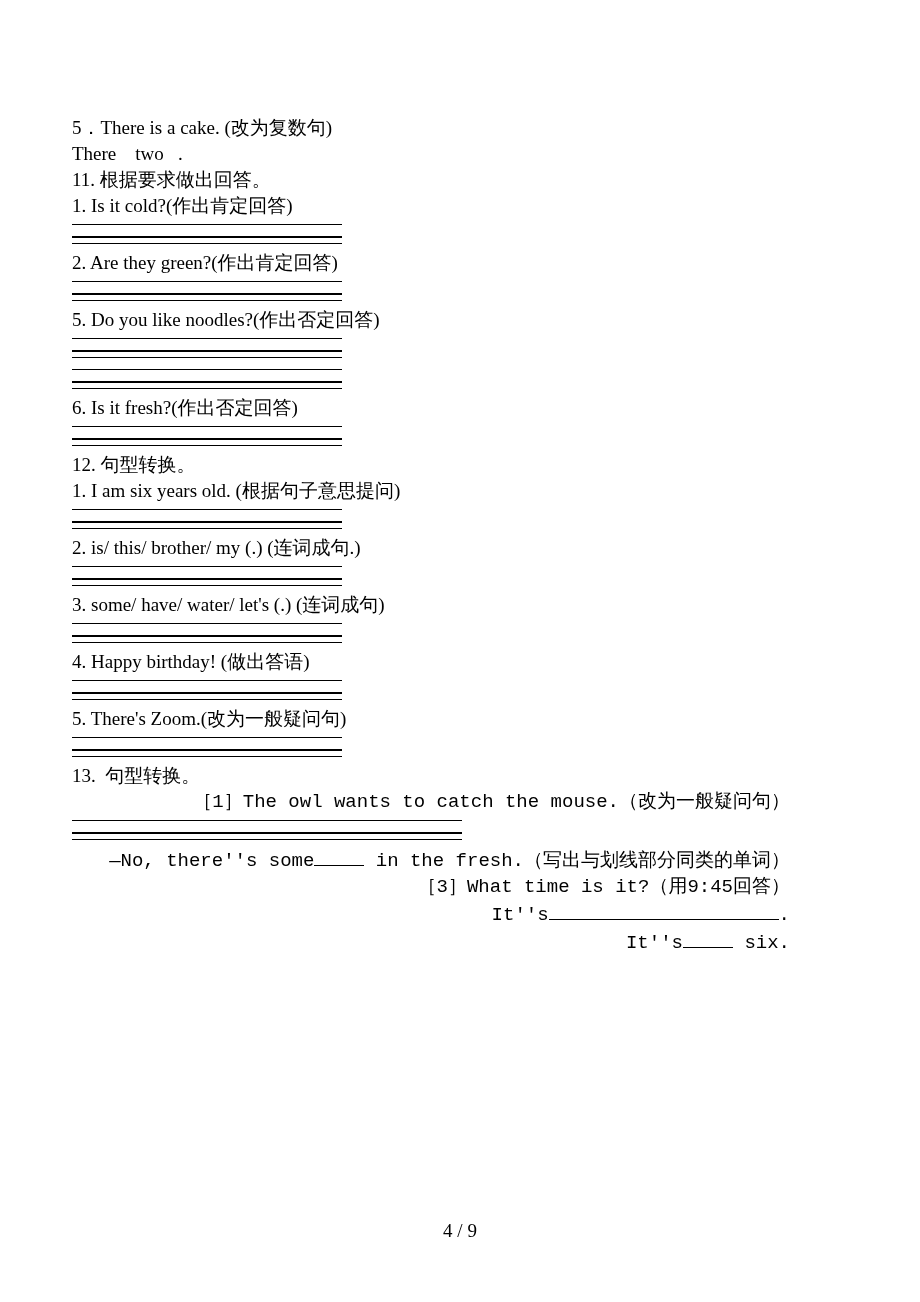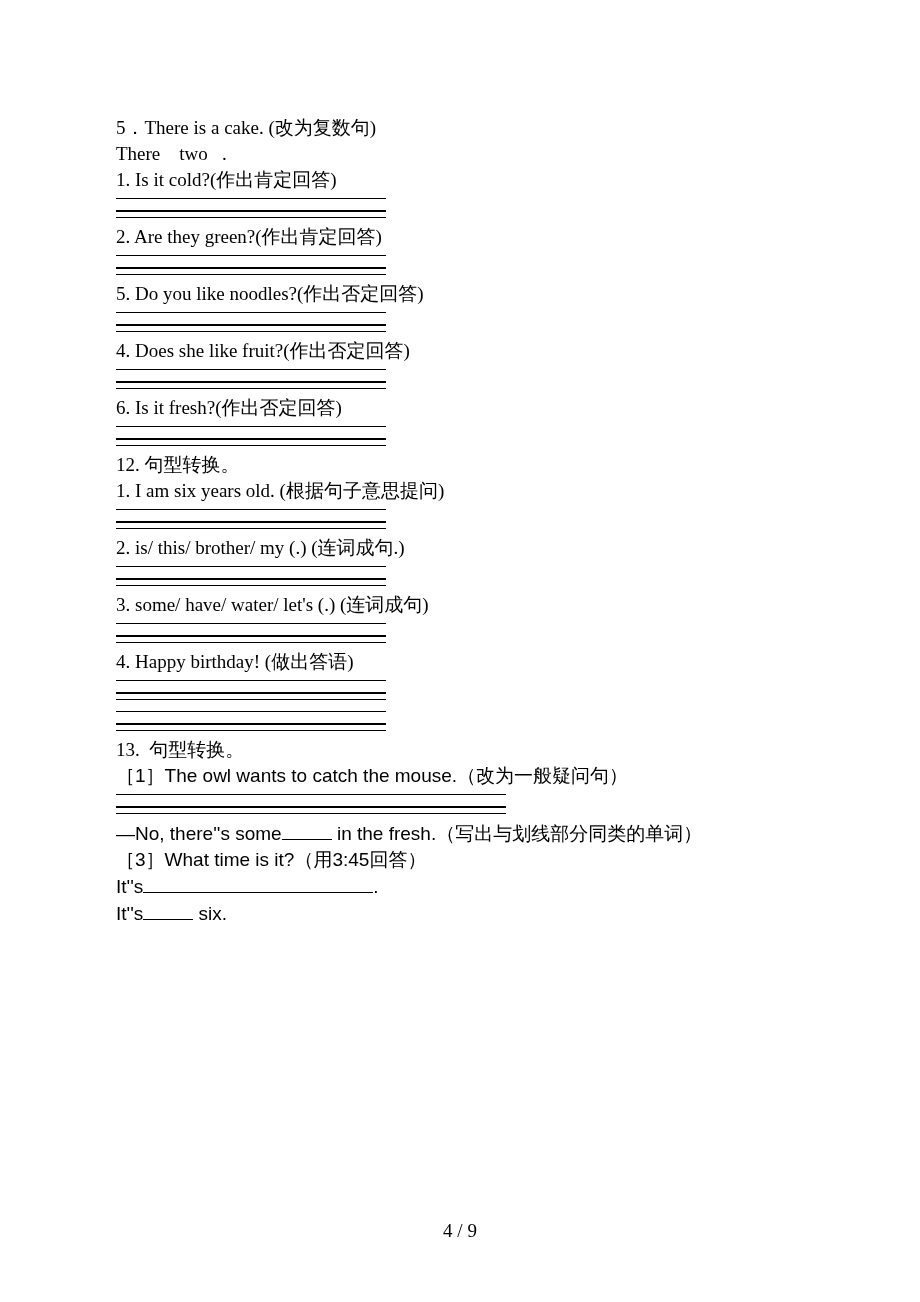--- a/index.html
+++ b/index.html
@@ -7,29 +7,30 @@
     padding: 0;
     background: #fff;
     font-family: "Times New Roman", "SimSun", serif;
     color: #000;
   }
   .page {
     width: 920px;
     height: 1302px;
     position: relative;
     box-sizing: border-box;
-    padding: 115px 130px 0 116px;
+    padding: 115px 130px 0 72px;
   }
   .line {
     font-size: 19px;
     line-height: 26px;
     white-space: pre;
   }
   .mono {
-    font-family: Liberation Sans, sans-serif;
+    font-family: Liberation Mono, monospace;
+    text-align: right;
   }
   .blank-line {
     width: 270px;
     height: 9px;
     border-bottom: 1px solid #000;
     margin-top: -4px;
     margin-bottom: 0;
   }
   .blank-line.wide {
     width: 390px;
@@ -59,20 +60,21 @@
   .ib-med { width: 230px; }
 </style>
 </head>
 <body>
 
 <div class="page">
 
   <div class="line">5．There is a cake. (改为复数句)</div>
   <div class="line">There    two   .</div>
 
+  <div class="line">11. 根据要求做出回答。</div>
 
   <div class="line">1. Is it cold?(作出肯定回答)</div>
   <div class="blank-group">
     <div class="blank-line"></div>
     <div class="blank-line bold"></div>
     <div class="blank-line"></div>
   </div>
 
   <div class="line">2. Are they green?(作出肯定回答)</div>
   <div class="blank-group">
@@ -81,21 +83,20 @@
     <div class="blank-line"></div>
   </div>
 
   <div class="line">5. Do you like noodles?(作出否定回答)</div>
   <div class="blank-group">
     <div class="blank-line"></div>
     <div class="blank-line bold"></div>
     <div class="blank-line"></div>
   </div>
 
-  <div class="line">4. Does she like fruit?(作出否定回答)</div>
   <div class="blank-group">
     <div class="blank-line"></div>
     <div class="blank-line bold"></div>
     <div class="blank-line"></div>
   </div>
 
   <div class="line">6. Is it fresh?(作出否定回答)</div>
   <div class="blank-group">
     <div class="blank-line"></div>
     <div class="blank-line bold"></div>
@@ -125,36 +126,37 @@
     <div class="blank-line"></div>
   </div>
 
   <div class="line">4. Happy birthday! (做出答语)</div>
   <div class="blank-group">
     <div class="blank-line"></div>
     <div class="blank-line bold"></div>
     <div class="blank-line"></div>
   </div>
 
+  <div class="line">5. There's Zoom.(改为一般疑问句)</div>
   <div class="blank-group">
     <div class="blank-line"></div>
     <div class="blank-line bold"></div>
     <div class="blank-line"></div>
   </div>
 
   <div class="line">13.  句型转换。</div>
 
   <div class="line mono">［1］The owl wants to catch the mouse.（改为一般疑问句）</div>
   <div class="blank-group">
     <div class="blank-line wide"></div>
     <div class="blank-line wide bold"></div>
     <div class="blank-line wide"></div>
   </div>
 
   <div class="line mono"><span>—No, there''s some</span><span class="inline-blank ib-short"></span><span> in the fresh.（写出与划线部分同类的单词）</span></div>
 
-  <div class="line mono">［3］What time is it?（用3:45回答）</div>
+  <div class="line mono">［3］What time is it?（用9:45回答）</div>
   <div class="line mono"><span>It''s</span><span class="inline-blank ib-med"></span><span>.</span></div>
 
   <div class="line mono"><span>It''s</span><span class="inline-blank ib-short"></span><span> six.</span></div>
 
   <div class="footer">4 / 9</div>
 </div>
 
 </body></html>

